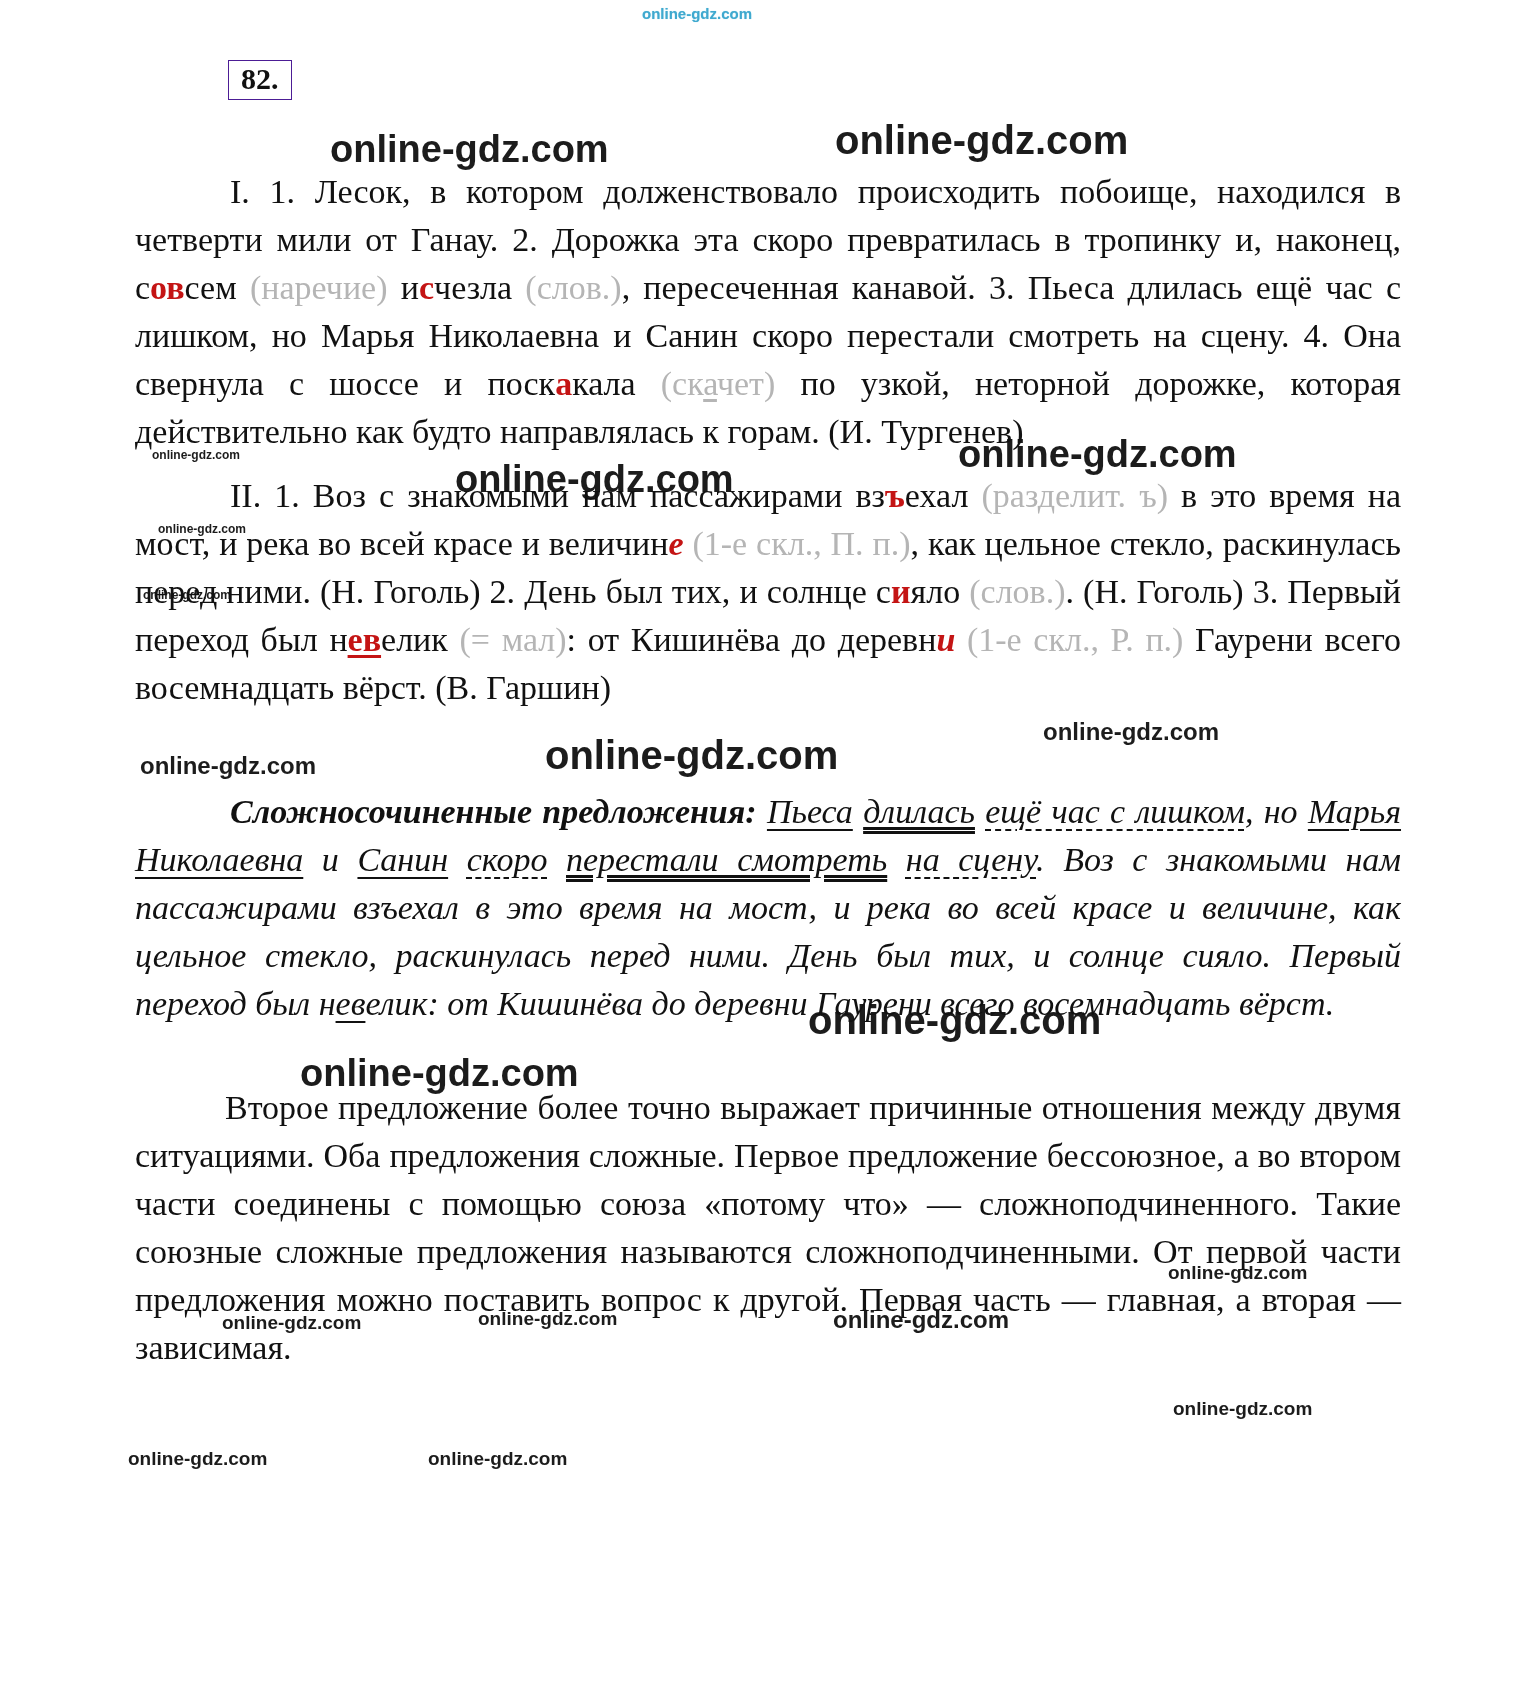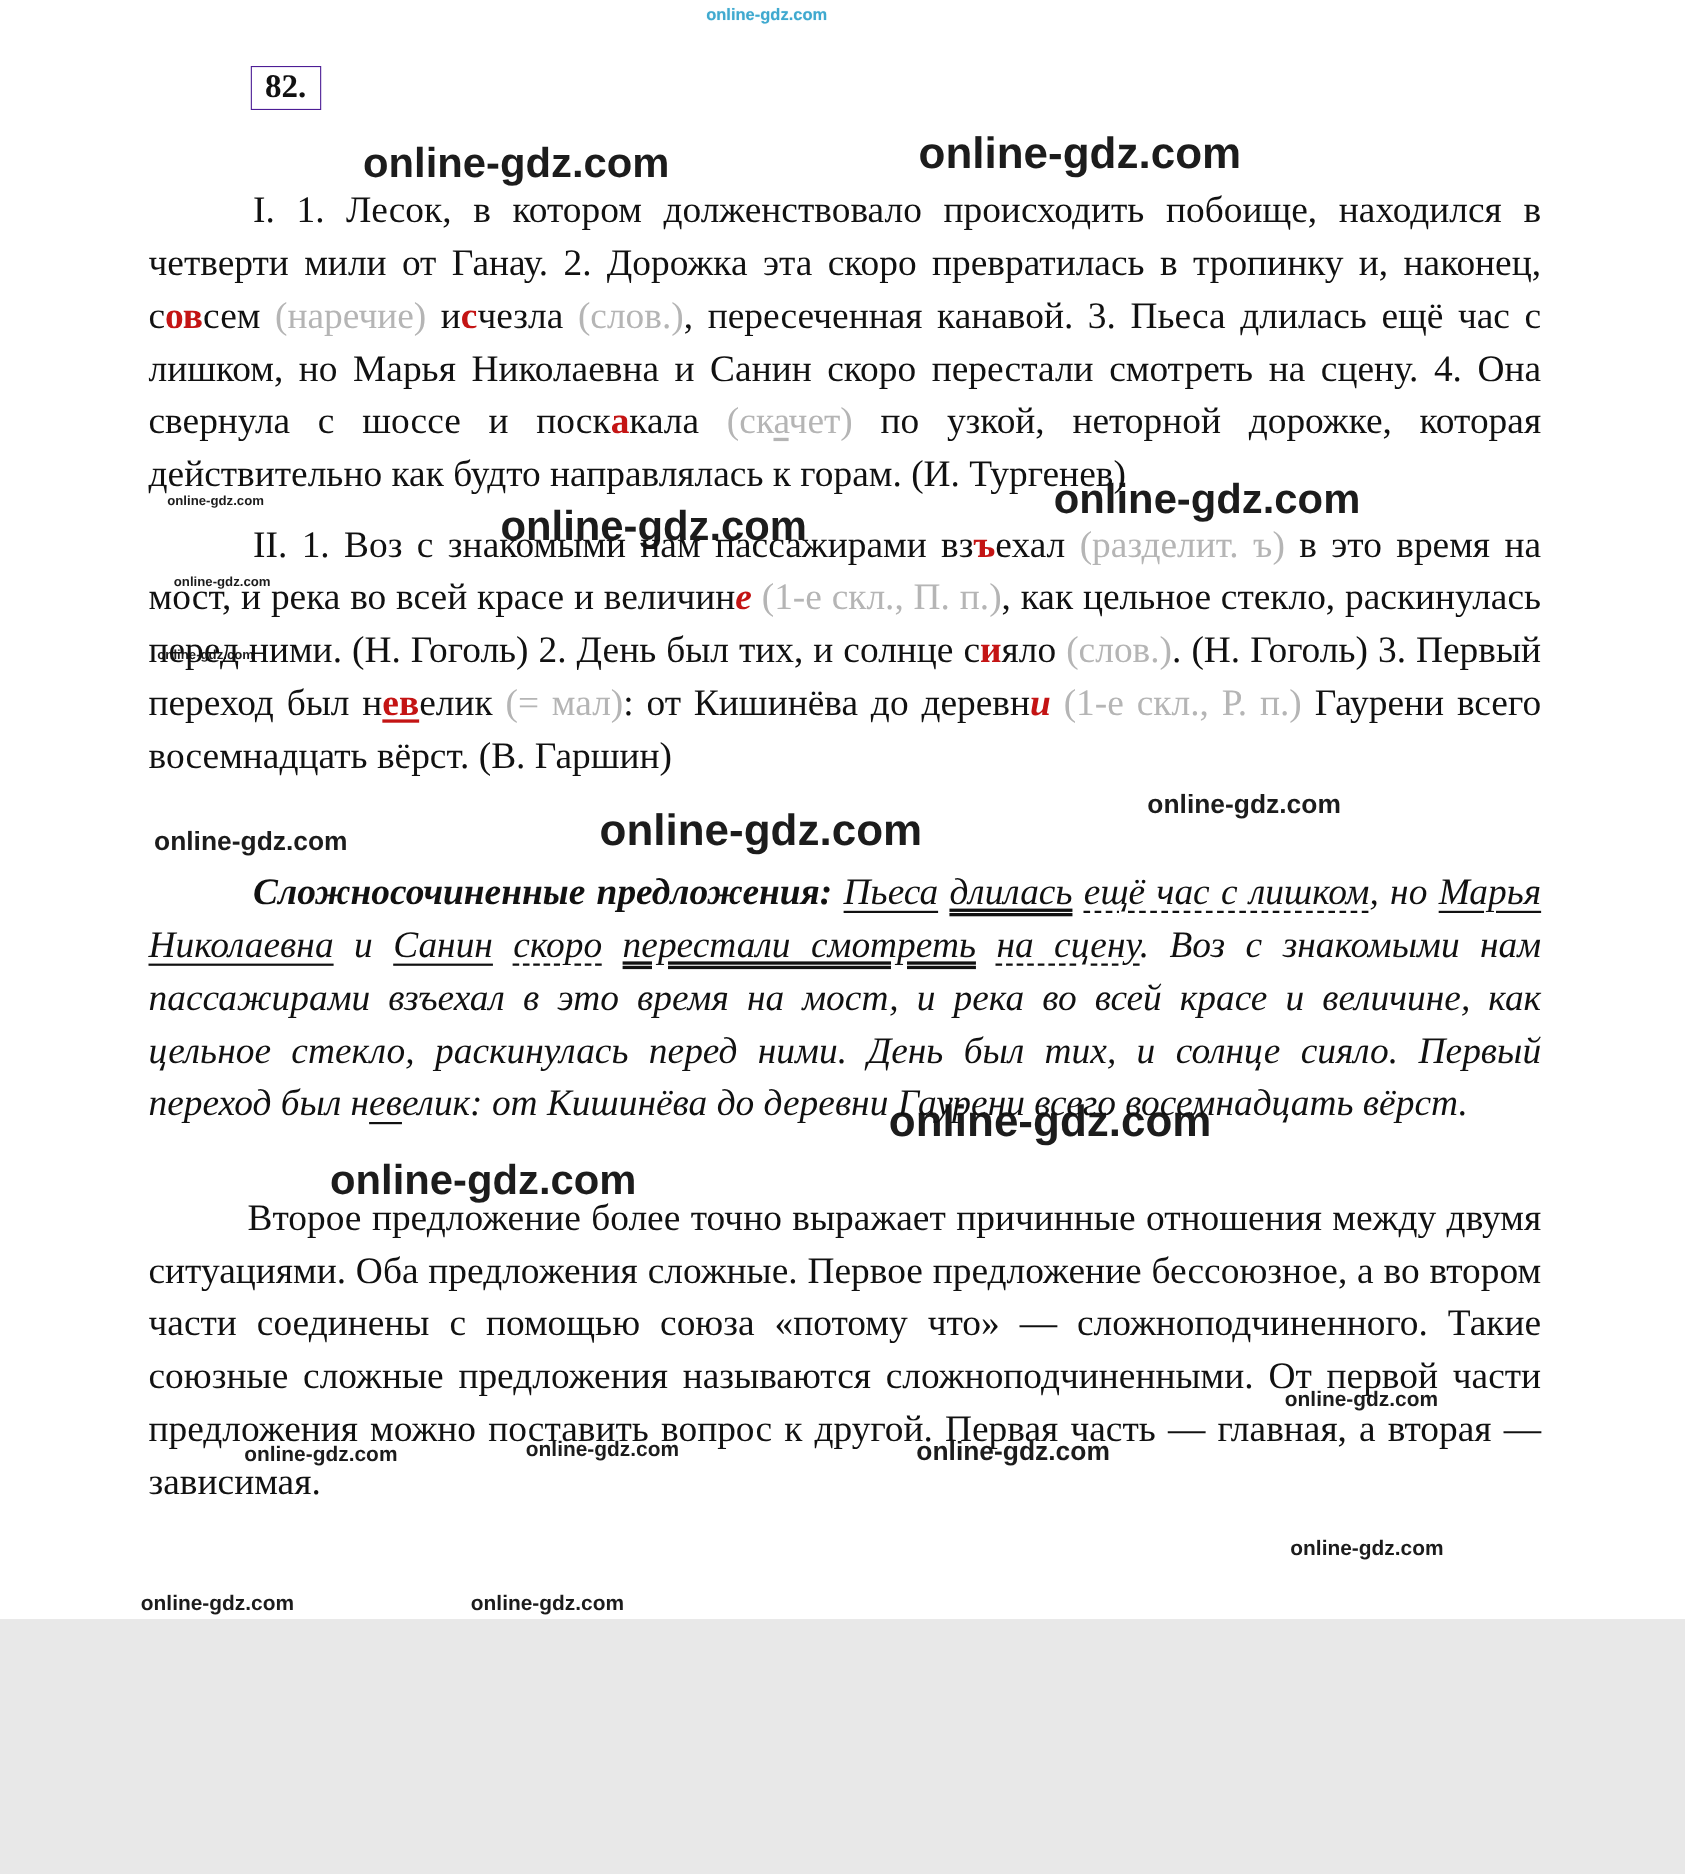--- a/index.html
+++ b/index.html
@@ -1,19 +1,19 @@
 <!DOCTYPE html>
 <html><head>
 <meta charset="utf-8">
 <style>
   * { margin:0; padding:0; box-sizing:border-box; }
   html,body { background:#e8e8e8; }
   .page {
     position:relative;
-    width:1532px; height:1472px;
+    width:1532px; height:1704px;
     background:#ffffff;
     font-family:"Liberation Serif", serif;
     color:#111111;
     overflow:hidden;
   }
   .content {
     position:absolute;
     left:135px; top:168px;
     width:1266px;
     font-size:34px;

